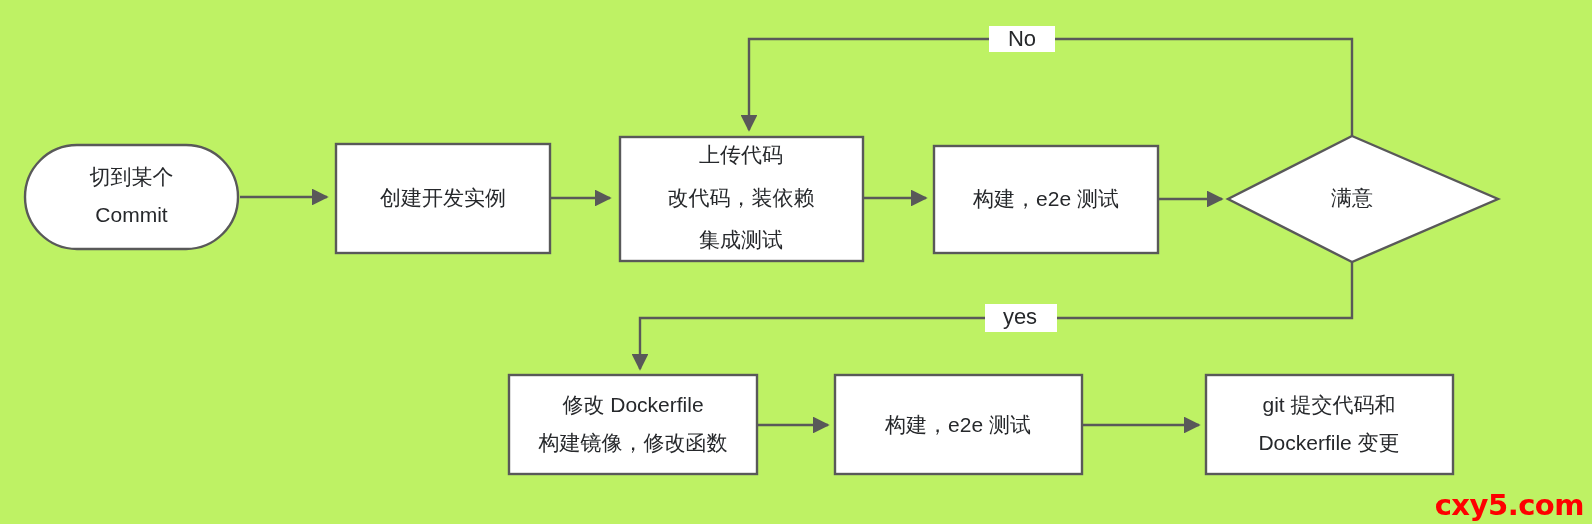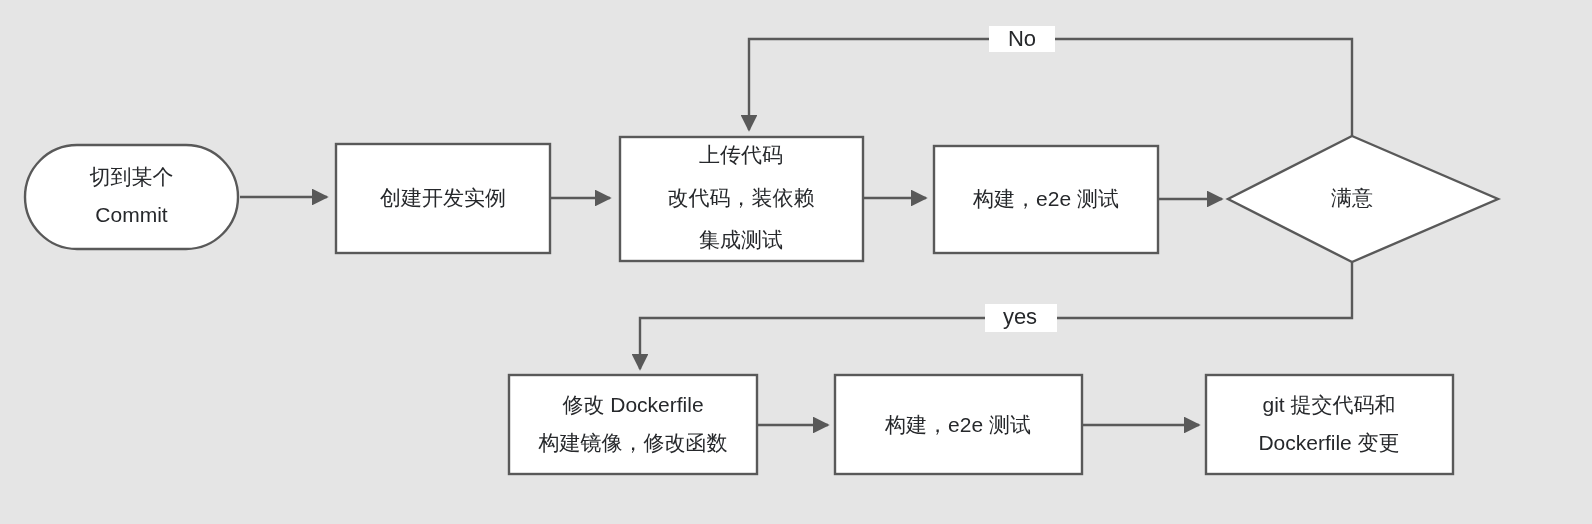--- a/index.html
+++ b/index.html
@@ -8,21 +8,21 @@
     padding: 0;
     background: #ffffff;
   }
   body {
     font-family: "Liberation Sans", "DejaVu Sans", sans-serif;
   }
   #canvas {
     position: relative;
     width: 1592px;
     height: 524px;
-    background: #e5e5e5;
+    background: #bef264;
     overflow: hidden;
   }
   #flow-svg {
     position: absolute;
     left: 0;
     top: 0;
     width: 1592px;
     height: 524px;
   }
   .node-text {
@@ -171,14 +171,15 @@
 
     
     <g>
       <rect class="shape" x="1206" y="375" width="247" height="99"></rect>
       <text class="node-text" x="1329" y="406">git 提交代码和</text>
       <text class="node-text" x="1329" y="444">Dockerfile 变更</text>
     </g>
 
   </svg>
 
+  <div class="watermark">cxy5.com</div>
 
 </div>
 
 </body></html>

